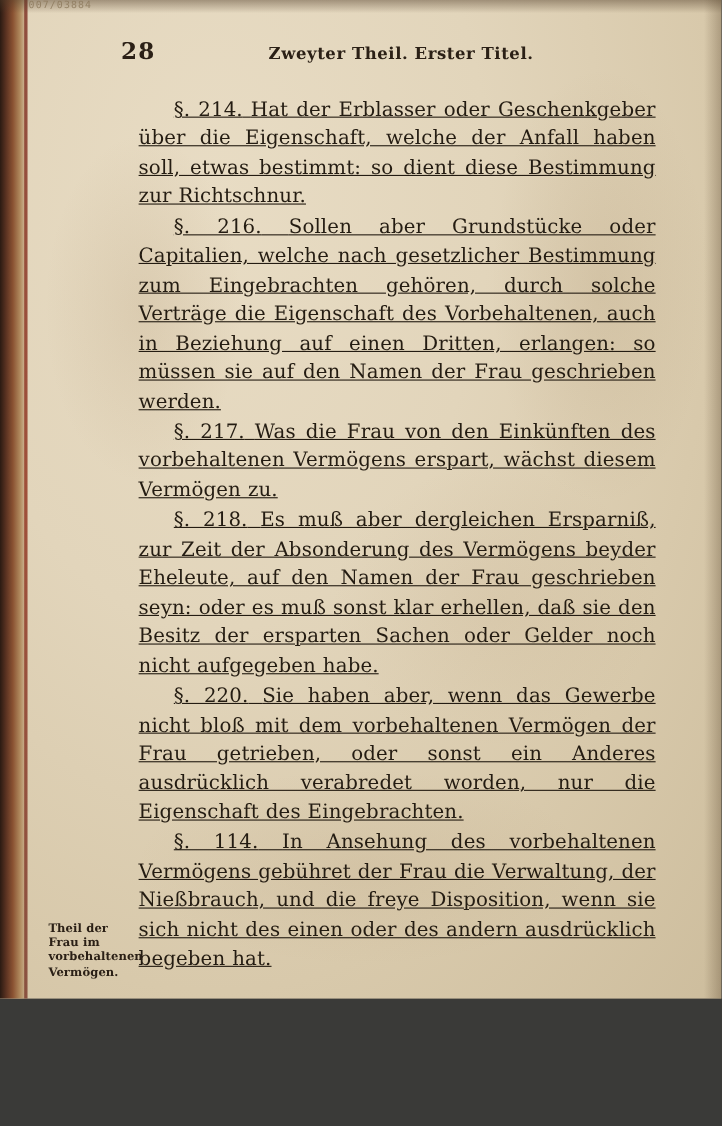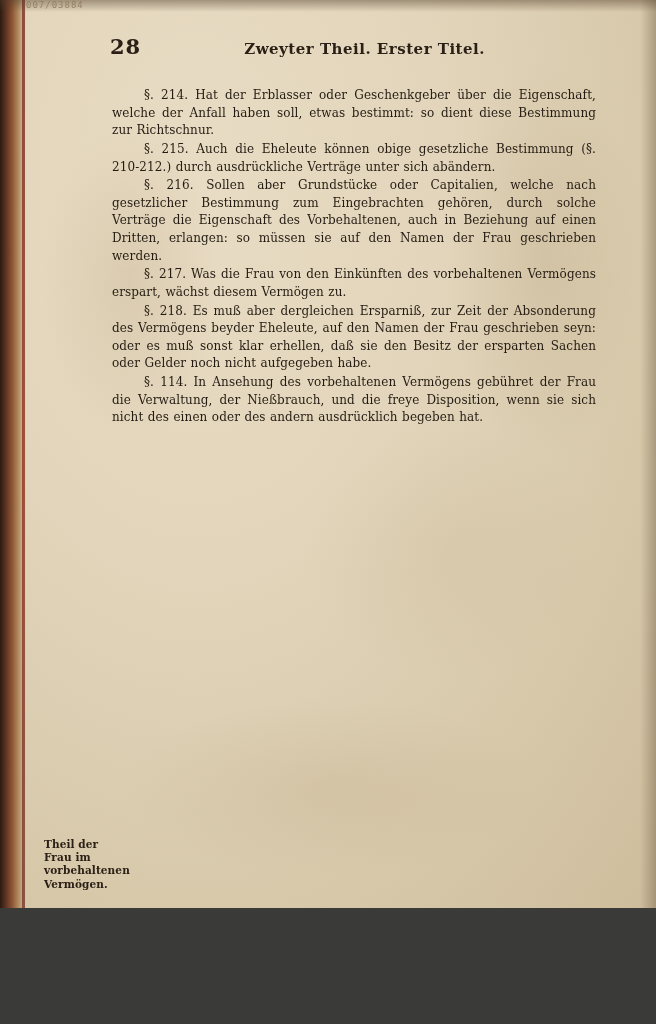--- a/index.html
+++ b/index.html
@@ -88,29 +88,30 @@
     font-size: 15px;
     font-weight: bold;
     letter-spacing: .5px;
     color: #2b2016;
     flex: 1;
     text-align: center;
     padding-right: 28px;
   }
 
   p.para {
-    margin: 0 0 1px 2px;
-    font-size: 12px;
+    margin: 0 0 1px 16px;
+    font-size: 18px;
     line-height: 1.47;
     text-align: justify;
     text-justify: inter-word;
     text-indent: 32px;
     color: #241c12;
     letter-spacing: .1px;
     word-spacing: .5px;
+    text-decoration: underline;
   }
   p.para .sec {
     font-weight: normal;
   }
 
   .marginal {
     position: absolute;
     left: 44px;
     top: 838px;
     width: 66px;
@@ -162,36 +163,36 @@
     <div class="header">
       <span class="folio">28</span>
       <span class="running-title">Zweyter Theil.  Erster Titel.</span>
     </div>
 
     <p class="para">
       <span class="sec">§. 214.</span>
       <span>Hat der Erblasser oder Geschenkgeber über die Eigenschaft, welche der Anfall haben soll, etwas bestimmt: so dient diese Bestimmung zur Richtschnur.</span>
     </p>
     <p class="para">
-      <span class="sec">§. 215.</span>
-      <span>Auch die Eheleute können obige gesetzliche Bestimmung (§. 210-212.) durch ausdrückliche Verträge unter sich abändern.</span>
-    </p>
-    <p class="para">
       <span class="sec">§. 216.</span>
       <span>Sollen aber Grundstücke oder Capitalien, welche nach gesetzlicher Bestimmung zum Eingebrachten gehören, durch solche Verträge die Eigenschaft des Vorbehaltenen, auch in Beziehung auf einen Dritten, erlangen: so müssen sie auf den Namen der Frau geschrieben werden.</span>
     </p>
     <p class="para">
       <span class="sec">§. 217.</span>
       <span>Was die Frau von den Einkünften des vorbehaltenen Vermögens erspart, wächst diesem Vermögen zu.</span>
     </p>
     <p class="para">
       <span class="sec">§. 218.</span>
       <span>Es muß aber dergleichen Ersparniß, zur Zeit der Absonderung des Vermögens beyder Eheleute, auf den Namen der Frau geschrieben seyn: oder es muß sonst klar erhellen, daß sie den Besitz der ersparten Sachen oder Gelder noch nicht aufgegeben habe.</span>
     </p>
     <p class="para">
+      <span class="sec">§. 220.</span>
+      <span>Sie haben aber, wenn das Gewerbe nicht bloß mit dem vorbehaltenen Vermögen der Frau getrieben, oder sonst ein Anderes ausdrücklich verabredet worden, nur die Eigenschaft des Eingebrachten.</span>
+    </p>
+    <p class="para">
       <span class="sec">§. 114.</span>
       <span>In Ansehung des vorbehaltenen Vermögens gebühret der Frau die Verwaltung, der Nießbrauch, und die freye Disposition, wenn sie sich nicht des einen oder des andern ausdrücklich begeben hat.</span>
     </p>
 
   </div>
 
   <div class="marginal">Theil der Frau im vorbehaltenen Vermögen.</div>
 
   <div class="catchword">§. 222.</div>
 

